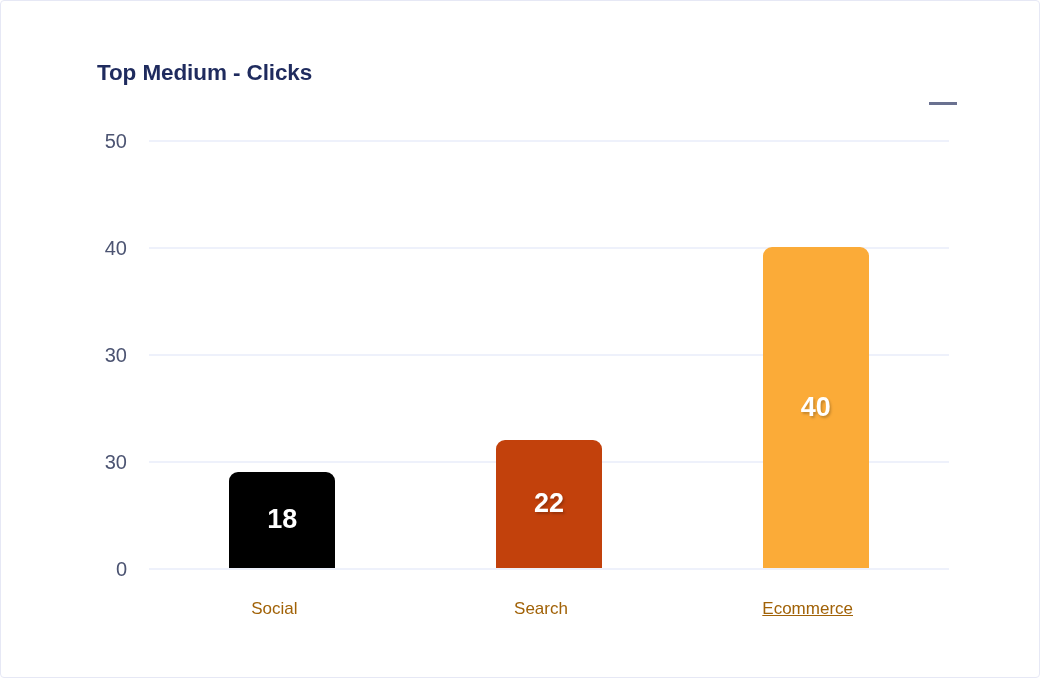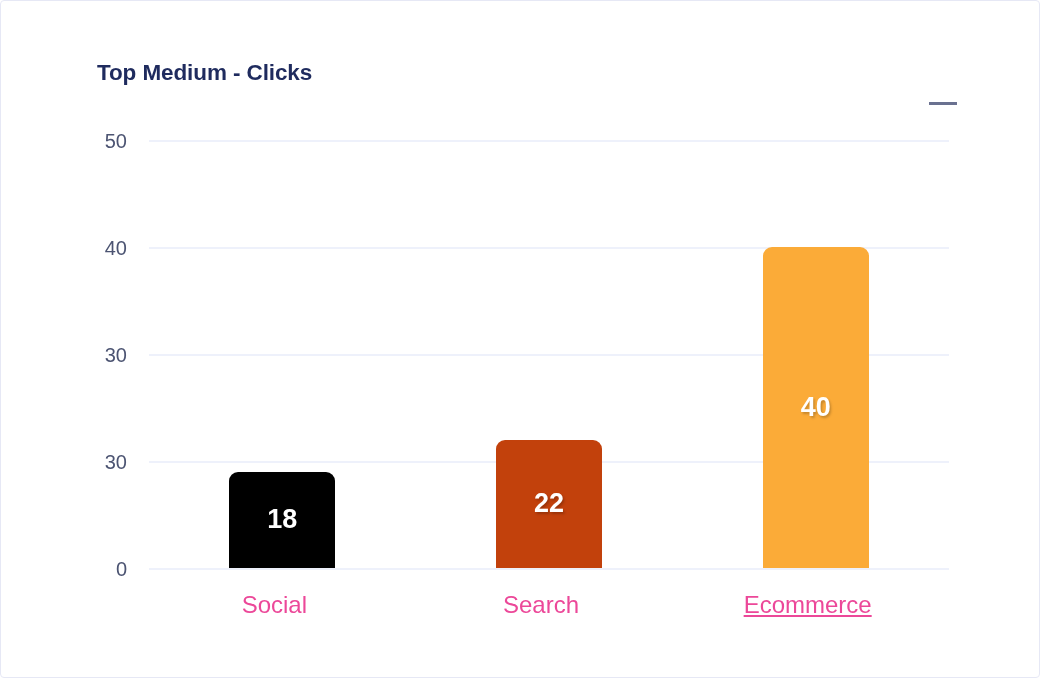--- a/index.html
+++ b/index.html
@@ -118,24 +118,24 @@
   
   .xlabels {
     position: absolute;
     left: 140px;
     top: 586px;
     width: 800px;
     height: 30px;
   }
   .xlabel {
     position: absolute;
-    top: 4px;
+    top: 12px;
     transform: translateX(-50%);
-    font-size: 24px;
-    color: #ec4899;
+    font-size: 17px;
+    color: #a16207;
     white-space: nowrap;
     line-height: 1.2;
   }
 </style>
 </head>
 <body>
 
 <div class="card">
 
   <div class="card-header">

